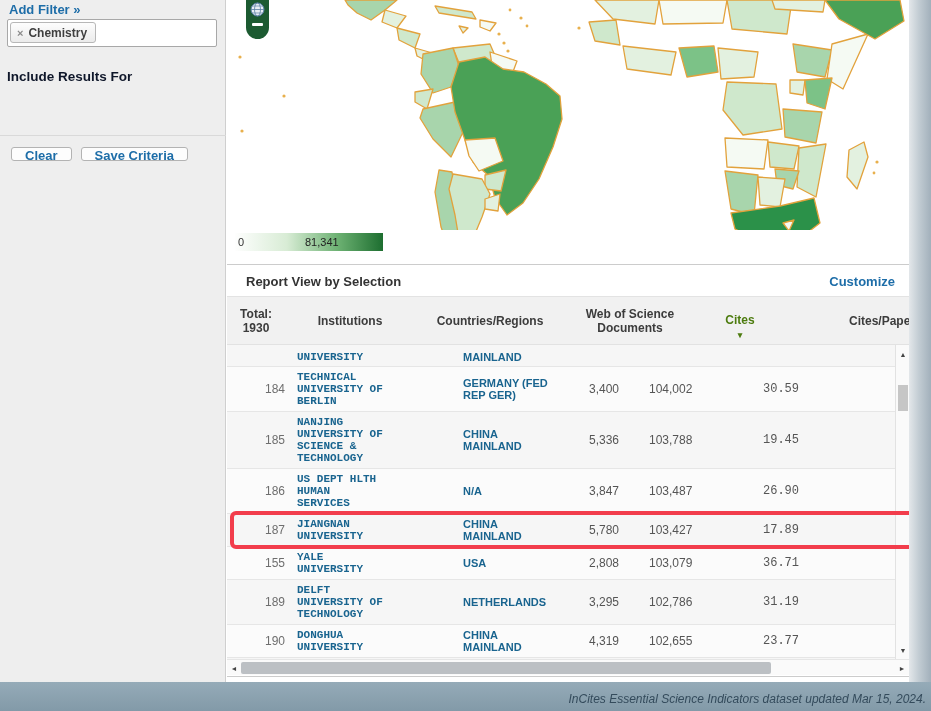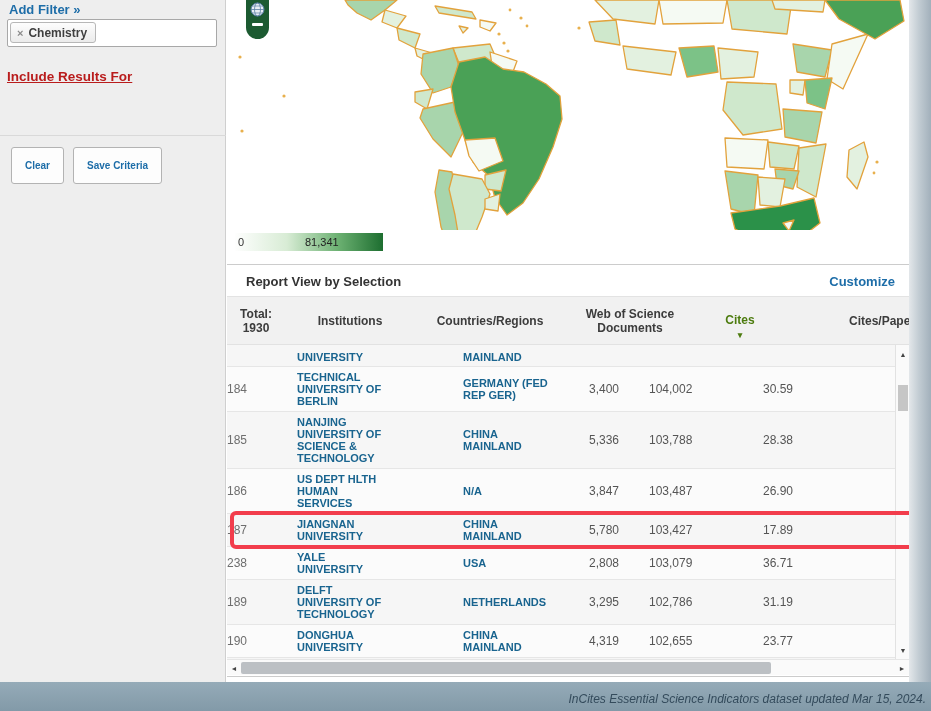--- a/index.html
+++ b/index.html
@@ -9,30 +9,30 @@
   
   .sidebar { position:absolute; left:0; top:0; width:226px; height:682px;
              background:#eeeeee; border-right:1px solid #cfcfcf; }
   .add-filter { position:absolute; left:9px; top:2px; font-size:13px; font-weight:bold; color:#1d6da8; cursor:pointer; }
   .filter-box { position:absolute; left:7px; top:19px; width:210px; height:28px;
                 background:#ffffff; border:1px solid #a8a8a8; border-radius:2px; padding:2px; }
   .filter-tag { display:inline-flex; align-items:center; gap:5px; height:21px;
                 background:linear-gradient(#fdfdfd,#ebebeb); border:1px solid #b7b7b7;
                 border-radius:3px; padding:0 8px 0 6px; font-size:12px; font-weight:bold; color:#3f3f3f; cursor:pointer; }
   .filter-tag .x { color:#8a8a8a; font-size:11px; font-weight:bold; }
-  .include-label { position:absolute; left:7px; top:69px; font-size:13.5px; font-weight:bold; color:#b91c1c;text-decoration:underline; }
+  .include-label { position:absolute; left:7px; top:69px; font-size:13.5px; font-weight:bold; color:#0f172a; }
   .dropdown { position:absolute; left:7px; top:93px; width:212px; height:27px;
               background:#ffffff; border:1px solid #b0b0b0; border-radius:2px; display:flex; cursor:pointer; }
   .dropdown .dd-text { flex:1; font-size:13px; font-weight:bold; color:#333333; padding:5px 0 0 9px; }
   .dropdown .dd-btn { width:34px; border-left:1px solid #c9c9c9; background:#fbfbfb;
                       display:flex; align-items:center; justify-content:center; }
   .sidebar-divider { position:absolute; left:0; top:135px; width:226px; height:1px; background:#d9d9d9; }
   .btn-row { position:absolute; left:11px; top:147px; display:flex; gap:9px; }
-  .side-btn { height:37px; background:#fdfdfd; border:1px solid #b3b3b3; border-radius:3px;
-              font-family:"Liberation Sans",sans-serif; font-size:10px; font-weight:bold; color:#1d6da8;
+  .side-btn { height:14px; background:#fdfdfd; border:1px solid #b3b3b3; border-radius:3px;
+              font-family:"Liberation Sans",sans-serif; font-size:13px; font-weight:bold; color:#1d6da8;
               padding:0 13px; cursor:pointer; }
 
   
   .content { position:absolute; left:227px; top:0; width:682px; height:682px; background:#ffffff; }
 
   .map-wrap { position:absolute; left:0; top:0; width:682px; height:230px; background:#ffffff; overflow:hidden; }
   .map-wrap svg { display:block; }
   .map-zoom { position:absolute; left:19px; top:0; width:23px; height:39px; background:#1c5a31;
               border-radius:0 0 12px 12px; display:flex; flex-direction:column; align-items:center; cursor:pointer; }
   .globe { margin-top:2px; }
@@ -53,25 +53,25 @@
            display:grid; grid-template-columns:58px 130px 150px 130px 90px 1fr; align-items:center; }
   .th { text-align:center; font-size:12px; font-weight:bold; color:#3c3c3c; white-space:pre-line; line-height:14px; }
   .th-cites { color:#4d7c0f; cursor:pointer; }
   .th-cites .sort { font-size:9px; }
 
   .tbody { position:absolute; left:0; top:345px; width:682px; height:314px; overflow:hidden; background:#ffffff; }
   .trow { display:grid; grid-template-columns:62px 168px 132px 60px 114px 1fr;
           border-bottom:1px solid #e6e6e6; background:#fbfbfb; position:relative; }
   .trow:nth-child(odd) { background:#f6f6f6; }
   .cell { padding-top:4px; padding-bottom:4px; font-size:11px; line-height:12px; }
-  .c-rank { text-align:left; padding-right:4px; color:#6e6e6e; font-size:12px; align-self:center; }
-  .c-inst { padding-left:8px; font-weight:bold; color:#19648f; white-space:pre-line; align-self:center; cursor:pointer; }
+  .c-rank { text-align:right; padding-right:4px; color:#6e6e6e; font-size:12px; align-self:center; }
+  .c-inst { padding-left:8px; font-weight:bold; color:#19648f; white-space:pre-line; align-self:center; cursor:pointer;font-family:Liberation Mono, monospace; }
   .c-country { padding-left:6px; font-weight:bold; color:#19648f; white-space:pre-line; align-self:center; cursor:pointer; }
   .c-docs,.c-cites,.c-cpp { text-align:left; color:#555555; font-size:12px; align-self:center; }
-  .c-cpp { padding-right:14px; }
+  .c-cpp { padding-right:14px;font-family:Liberation Mono, monospace; }
   .clip-top { height:22px; overflow:hidden; }
   .clip-top .cell { padding-top:2px; padding-bottom:0; }
   .clip-bottom { height:9px; overflow:hidden; border-bottom:none; }
   .hl::after { content:''; position:absolute; left:3px; right:-9px; top:-3px; bottom:-3px;
                border:4px solid #f23d4c; border-radius:6px; pointer-events:none; z-index:6; }
 
   
   .vscroll { position:absolute; right:0; top:345px; width:14px; height:314px; background:#fafafa;
              border-left:1px solid #e2e2e2; z-index:4; }
   .vs-up,.vs-down { position:absolute; left:0; width:14px; height:14px; font-size:7px; color:#444444;
@@ -247,21 +247,21 @@
         <div class="trow">
           <div class="cell c-rank">185</div>
           <div class="cell c-inst">NANJING
 UNIVERSITY OF
 SCIENCE &amp;
 TECHNOLOGY</div>
           <div class="cell c-country">CHINA
 MAINLAND</div>
           <div class="cell c-docs">5,336</div>
           <div class="cell c-cites">103,788</div>
-          <div class="cell c-cpp">28.38</div>
+          <div class="cell c-cpp">19.45</div>
         </div>
 
         <div class="trow">
           <div class="cell c-rank">186</div>
           <div class="cell c-inst">US DEPT HLTH
 HUMAN
 SERVICES</div>
           <div class="cell c-country">N/A</div>
           <div class="cell c-docs">3,847</div>
           <div class="cell c-cites">103,487</div>
@@ -273,21 +273,21 @@
           <div class="cell c-inst">JIANGNAN
 UNIVERSITY</div>
           <div class="cell c-country">CHINA
 MAINLAND</div>
           <div class="cell c-docs">5,780</div>
           <div class="cell c-cites">103,427</div>
           <div class="cell c-cpp">17.89</div>
         </div>
 
         <div class="trow">
-          <div class="cell c-rank">238</div>
+          <div class="cell c-rank">155</div>
           <div class="cell c-inst">YALE
 UNIVERSITY</div>
           <div class="cell c-country">USA</div>
           <div class="cell c-docs">2,808</div>
           <div class="cell c-cites">103,079</div>
           <div class="cell c-cpp">36.71</div>
         </div>
 
         <div class="trow">
           <div class="cell c-rank">189</div>

